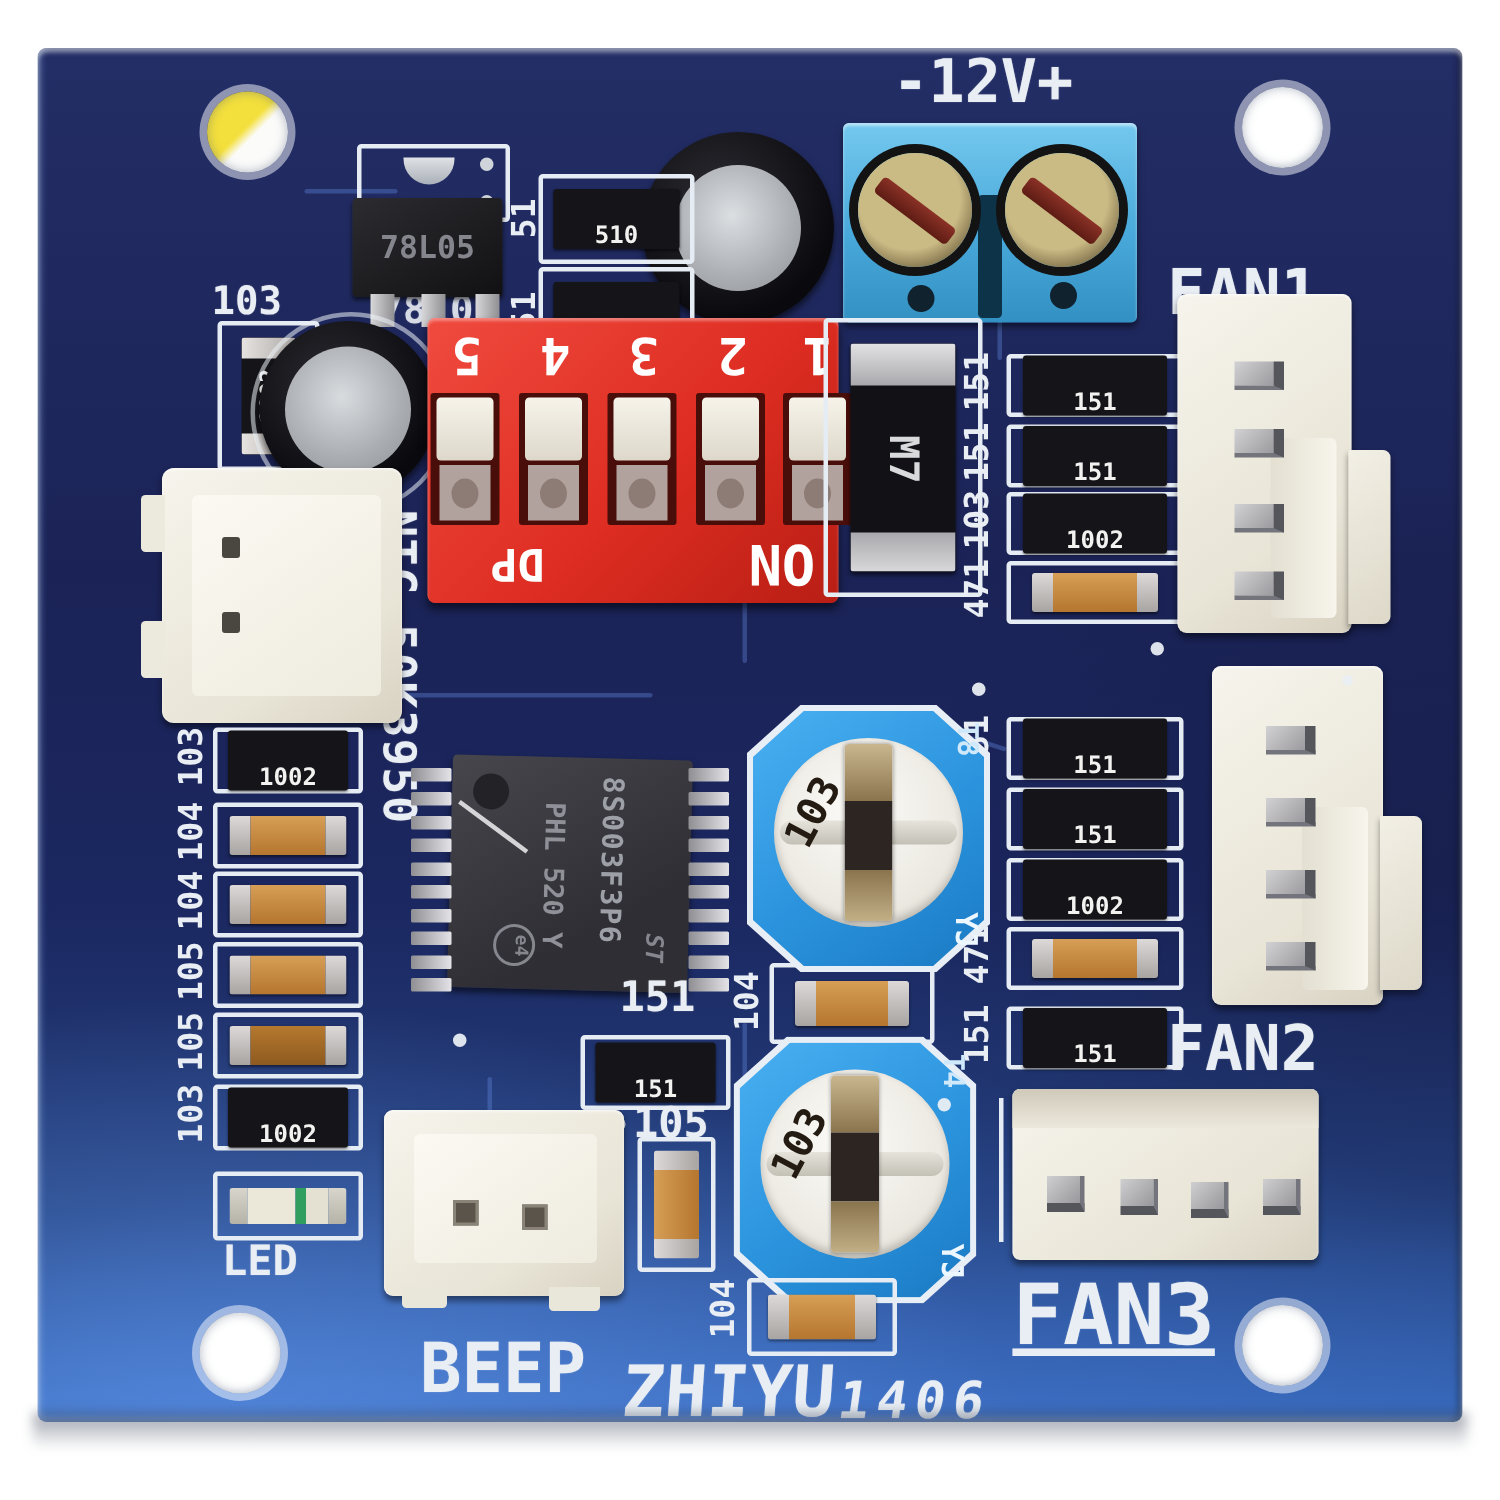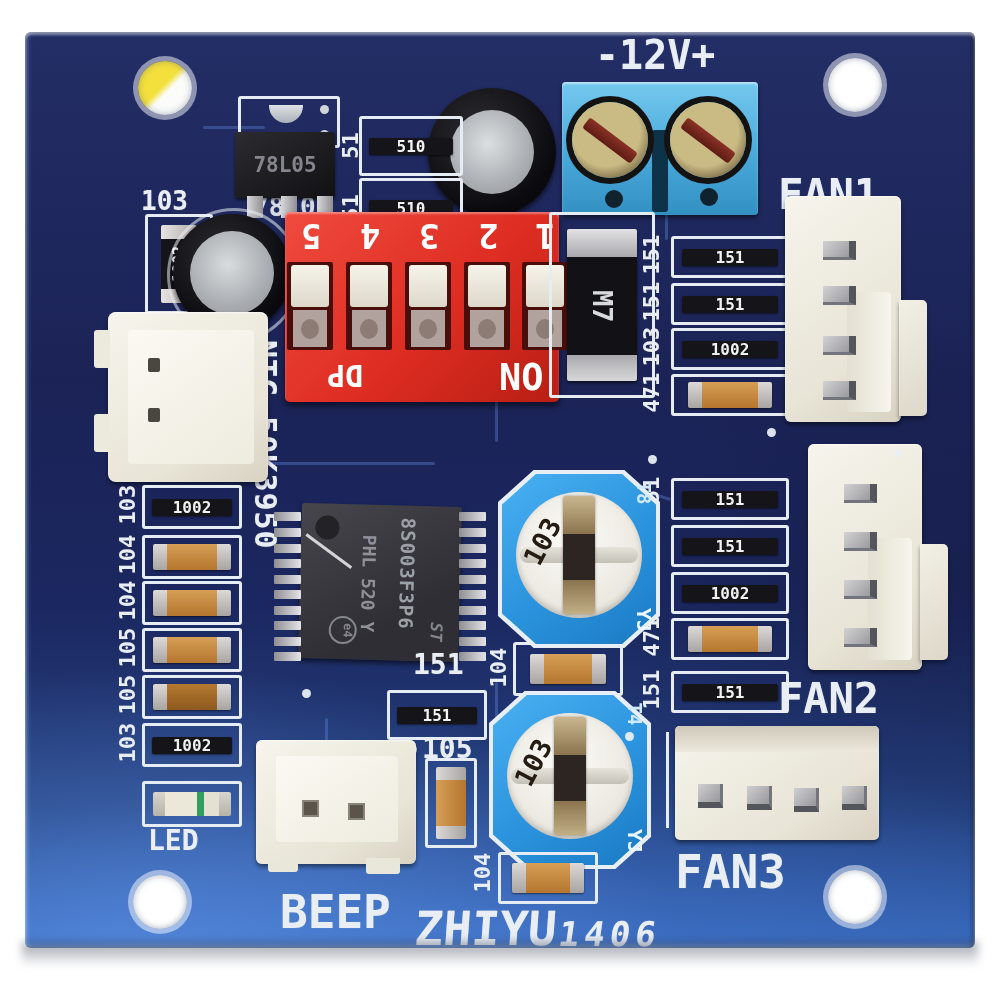--- a/index.html
+++ b/index.html
@@ -22,22 +22,22 @@
      white-space:nowrap;text-shadow:0 0 1px rgba(255,255,255,.35);}
   .vlab{position:absolute;display:flex;align-items:center;justify-content:center;}
   .vlab span{transform:rotate(-90deg);color:#e9eef4;font:700 22px "DejaVu Sans Mono",monospace;white-space:nowrap;}
   .vt{writing-mode:vertical-rl;}
   .r180{transform:rotate(180deg);display:inline-block;}
   .bracket{position:absolute;border:3px solid #e6ecf3;border-radius:3px;display:flex;
            align-items:center;justify-content:center;}
   .via{position:absolute;width:9px;height:9px;border-radius:50%;background:#e9eef3;opacity:.95;}
   .trace{position:absolute;background:rgba(92,130,212,.4);border-radius:2px;}
   
-  .res{display:flex;align-items:center;background:#141419;border-radius:2px;overflow:hidden;
-       width:96px;height:17px;box-shadow:0 1px 2px rgba(0,0,0,.5);}
+  .res{display:flex;align-items:flex-end;background:#141419;border-radius:2px;overflow:hidden;
+       width:96px;height:40px;box-shadow:0 1px 2px rgba(0,0,0,.5);}
   .res i{width:15px;background:linear-gradient(180deg,#e6e3e1,#aeaaa8);}
   .res b{flex:1;display:flex;align-items:center;justify-content:center;color:#f2f2f0;
          font:700 16px "DejaVu Sans Mono",monospace;}
   .cap{display:flex;align-items:stretch;width:84px;height:26px;border-radius:2px;overflow:hidden;
        box-shadow:0 1px 2px rgba(0,0,0,.5);}
   .cap i{width:14px;background:linear-gradient(180deg,#dcd9d8,#a8a4a2);}
   .cap s{flex:1;background:linear-gradient(180deg,#d69e56,#b5762f);}
   .vres{display:flex;flex-direction:column;align-items:stretch;background:#141419;border-radius:2px;
         overflow:hidden;width:36px;height:78px;}
   .vres i{height:14px;background:linear-gradient(90deg,#e6e3e1,#aeaaa8);}
@@ -538,21 +538,21 @@
     <div class="t" style="left:255px;top:853px;font-size:46px;">BEEP</div>
 
     <div class="abs" style="left:641px;top:700px;width:3px;height:96px;background:#e6ecf3;"></div>
     <div class="conn" style="left:650px;top:694px;width:204px;height:114px;border-radius:5px;">
       <div class="abs" style="left:0;top:0;width:204px;height:26px;background:linear-gradient(180deg,#cfc9ba,#ece8db);border-radius:5px 5px 0 0;"></div>
       <div class="pindown" style="left:23px;top:58px;width:22px;height:18px;"></div>
       <div class="pindown" style="left:72px;top:60px;width:22px;height:18px;"></div>
       <div class="pindown" style="left:119px;top:62px;width:22px;height:18px;"></div>
       <div class="pindown" style="left:167px;top:60px;width:22px;height:18px;"></div>
     </div>
-    <div class="t" style="left:650px;top:813px;font-size:46px;">FAN3</div>
+    <div class="t" style="left:650px;top:813px;font-size:56px;text-decoration:underline;">FAN3</div>
 
     <div class="t" style="left:390px;top:869px;font-size:47px;letter-spacing:0px;transform:skewX(-4deg);">ZHIYU</div>
     <div class="t" style="left:534px;top:882px;font-size:34px;letter-spacing:5px;transform:skewX(-8deg);">1406</div>
 
     <div class="via" style="left:623px;top:423px;"></div>
     <div class="via" style="left:742px;top:396px;"></div>
     <div class="via" style="left:277px;top:657px;"></div>
     <div class="via" style="left:600px;top:700px;"></div>
     <div class="via" style="left:870px;top:418px;width:7px;height:7px;"></div>
   </div>

